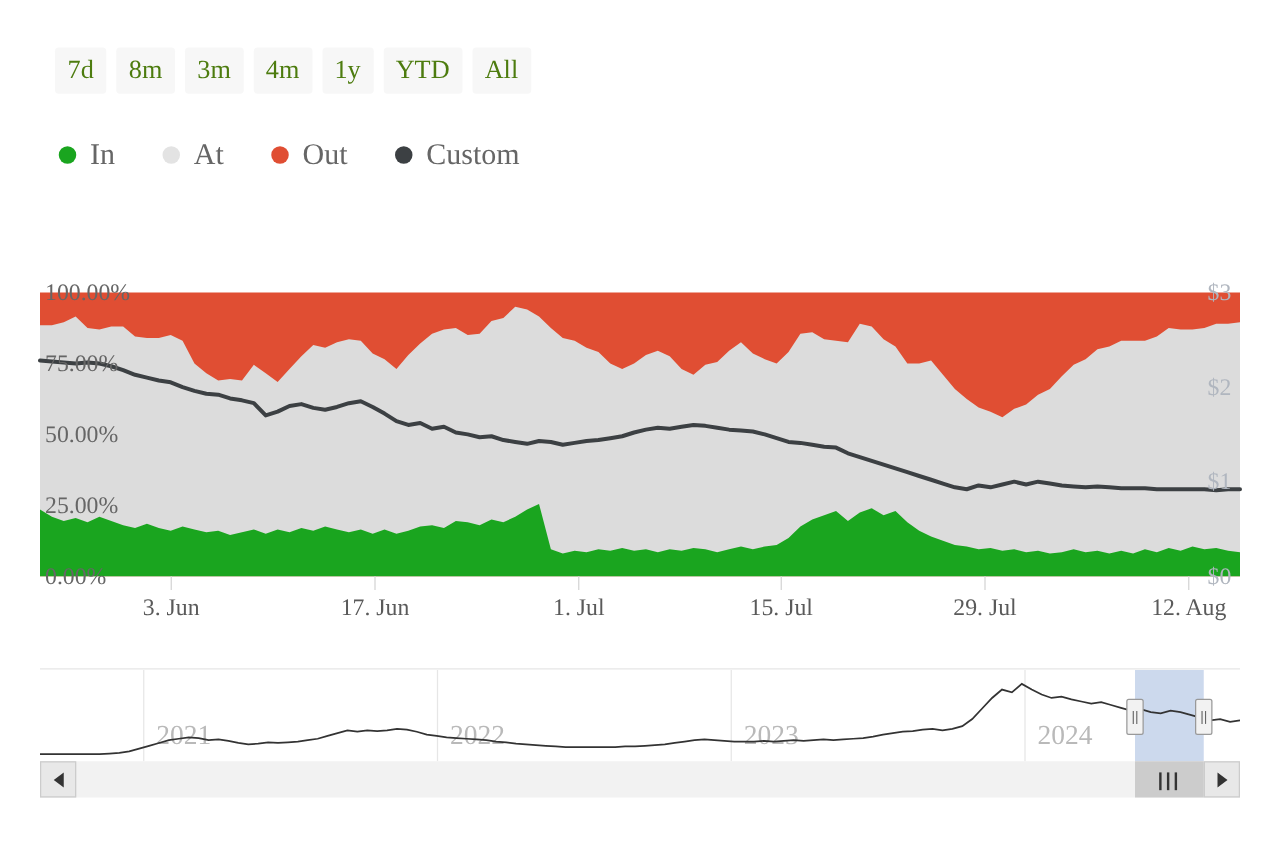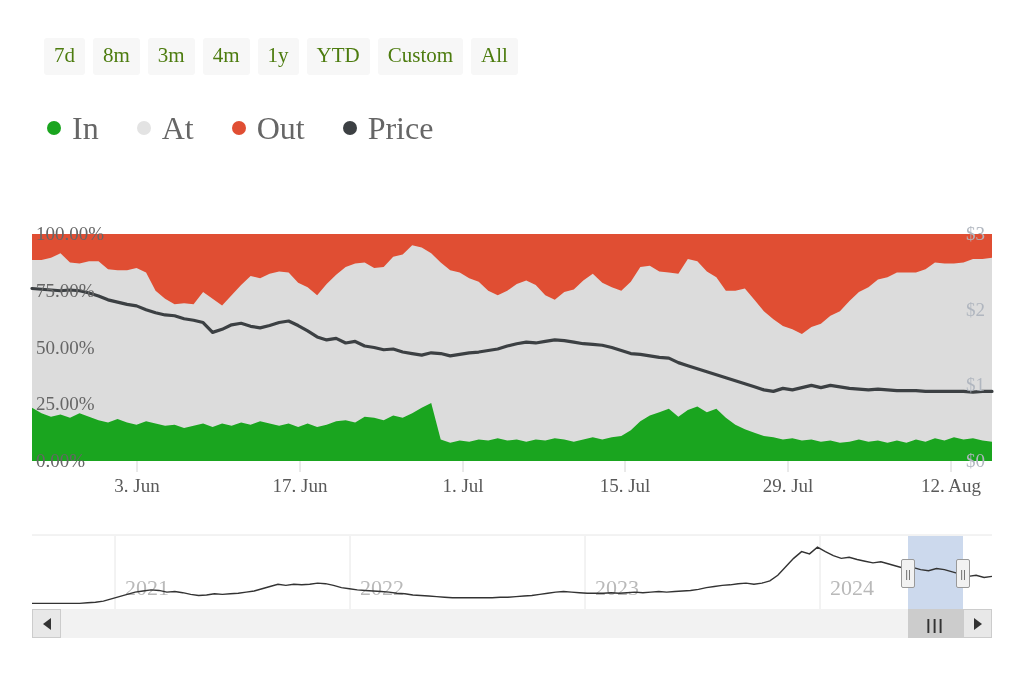--- a/index.html
+++ b/index.html
@@ -53,21 +53,21 @@
     cursor: pointer;
   }
   .legend-dot {
     width: 14px;
     height: 14px;
     border-radius: 50%;
     display: block;
   }
   .legend-label {
     font-family: "Liberation Serif", serif;
-    font-size: 32px;
+    font-size: 24px;
     color: #666666;
     line-height: 1;
   }
 
   
   #chart-area {
     position: absolute;
     left: 0;
     top: 0;
     width: 1024px;
@@ -169,40 +169,39 @@
 </head>
 <body>
 
 <div id="range-selector">
   <button class="range-btn">7d</button>
   <button class="range-btn">8m</button>
   <button class="range-btn">3m</button>
   <button class="range-btn">4m</button>
   <button class="range-btn">1y</button>
   <button class="range-btn">YTD</button>
-  <button class="range-btn">Custom</button>
   <button class="range-btn">All</button>
 </div>
 
 <div id="legend">
   <div class="legend-item">
     <span class="legend-dot" style="background:#1aa51f"></span>
     <span class="legend-label">In</span>
   </div>
   <div class="legend-item">
     <span class="legend-dot" style="background:#e3e3e3"></span>
     <span class="legend-label">At</span>
   </div>
   <div class="legend-item">
     <span class="legend-dot" style="background:#e04e33"></span>
     <span class="legend-label">Out</span>
   </div>
   <div class="legend-item">
     <span class="legend-dot" style="background:#3c4043"></span>
-    <span class="legend-label">Price</span>
+    <span class="legend-label">Custom</span>
   </div>
 </div>
 
 <svg id="chart-area" viewBox="0 0 1024 683">
 
   <g id="plot-areas">
       <path d="M32.00 234.00 L41.50 234.00 L51.01 234.00 L60.51 234.00 L70.02 234.00 L79.52 234.00 L89.03 234.00 L98.53 234.00 L108.04 234.00 L117.54 234.00 L127.05 234.00 L136.55 234.00 L146.06 234.00 L155.56 234.00 L165.07 234.00 L174.57 234.00 L184.08 234.00 L193.58 234.00 L203.09 234.00 L212.59 234.00 L222.10 234.00 L231.60 234.00 L241.11 234.00 L250.61 234.00 L260.12 234.00 L269.62 234.00 L279.13 234.00 L288.63 234.00 L298.14 234.00 L307.64 234.00 L317.15 234.00 L326.65 234.00 L336.16 234.00 L345.66 234.00 L355.17 234.00 L364.67 234.00 L374.18 234.00 L383.68 234.00 L393.19 234.00 L402.69 234.00 L412.20 234.00 L421.70 234.00 L431.21 234.00 L440.71 234.00 L450.22 234.00 L459.72 234.00 L469.23 234.00 L478.73 234.00 L488.24 234.00 L497.74 234.00 L507.25 234.00 L516.75 234.00 L526.26 234.00 L535.76 234.00 L545.27 234.00 L554.77 234.00 L564.28 234.00 L573.78 234.00 L583.29 234.00 L592.79 234.00 L602.30 234.00 L611.80 234.00 L621.31 234.00 L630.81 234.00 L640.32 234.00 L649.82 234.00 L659.33 234.00 L668.83 234.00 L678.34 234.00 L687.84 234.00 L697.35 234.00 L706.85 234.00 L716.36 234.00 L725.86 234.00 L735.37 234.00 L744.87 234.00 L754.38 234.00 L763.88 234.00 L773.39 234.00 L782.89 234.00 L792.40 234.00 L801.90 234.00 L811.41 234.00 L820.91 234.00 L830.42 234.00 L839.92 234.00 L849.43 234.00 L858.93 234.00 L868.44 234.00 L877.94 234.00 L887.45 234.00 L896.95 234.00 L906.46 234.00 L915.96 234.00 L925.47 234.00 L934.97 234.00 L944.48 234.00 L953.98 234.00 L963.49 234.00 L972.99 234.00 L982.50 234.00 L992.00 234.00 L992.00 461.00 L982.50 461.00 L972.99 461.00 L963.49 461.00 L953.98 461.00 L944.48 461.00 L934.97 461.00 L925.47 461.00 L915.96 461.00 L906.46 461.00 L896.95 461.00 L887.45 461.00 L877.94 461.00 L868.44 461.00 L858.93 461.00 L849.43 461.00 L839.92 461.00 L830.42 461.00 L820.91 461.00 L811.41 461.00 L801.90 461.00 L792.40 461.00 L782.89 461.00 L773.39 461.00 L763.88 461.00 L754.38 461.00 L744.87 461.00 L735.37 461.00 L725.86 461.00 L716.36 461.00 L706.85 461.00 L697.35 461.00 L687.84 461.00 L678.34 461.00 L668.83 461.00 L659.33 461.00 L649.82 461.00 L640.32 461.00 L630.81 461.00 L621.31 461.00 L611.80 461.00 L602.30 461.00 L592.79 461.00 L583.29 461.00 L573.78 461.00 L564.28 461.00 L554.77 461.00 L545.27 461.00 L535.76 461.00 L526.26 461.00 L516.75 461.00 L507.25 461.00 L497.74 461.00 L488.24 461.00 L478.73 461.00 L469.23 461.00 L459.72 461.00 L450.22 461.00 L440.71 461.00 L431.21 461.00 L421.70 461.00 L412.20 461.00 L402.69 461.00 L393.19 461.00 L383.68 461.00 L374.18 461.00 L364.67 461.00 L355.17 461.00 L345.66 461.00 L336.16 461.00 L326.65 461.00 L317.15 461.00 L307.64 461.00 L298.14 461.00 L288.63 461.00 L279.13 461.00 L269.62 461.00 L260.12 461.00 L250.61 461.00 L241.11 461.00 L231.60 461.00 L222.10 461.00 L212.59 461.00 L203.09 461.00 L193.58 461.00 L184.08 461.00 L174.57 461.00 L165.07 461.00 L155.56 461.00 L146.06 461.00 L136.55 461.00 L127.05 461.00 L117.54 461.00 L108.04 461.00 L98.53 461.00 L89.03 461.00 L79.52 461.00 L70.02 461.00 L60.51 461.00 L51.01 461.00 L41.50 461.00 L32.00 461.00 Z" fill="#e04e33"></path>
       <path d="M32.00 260.11 L41.50 260.11 L51.01 257.84 L60.51 253.29 L70.02 262.38 L79.52 263.51 L89.03 261.24 L98.53 261.24 L108.04 269.19 L117.54 270.32 L127.05 270.32 L136.55 268.05 L146.06 272.59 L155.56 290.75 L165.07 298.69 L174.57 304.37 L184.08 303.24 L193.58 304.37 L203.09 291.88 L212.59 298.69 L222.10 305.50 L231.60 295.29 L241.11 285.07 L250.61 276.00 L260.12 278.26 L269.62 273.73 L279.13 271.46 L288.63 272.59 L298.14 282.81 L307.64 287.35 L317.15 295.29 L326.65 283.94 L336.16 274.86 L345.66 266.91 L355.17 263.51 L364.67 262.38 L374.18 268.05 L383.68 266.91 L393.19 256.70 L402.69 254.43 L412.20 245.35 L421.70 247.62 L431.21 253.29 L440.71 262.38 L450.22 270.32 L459.72 272.59 L469.23 278.26 L478.73 281.67 L488.24 290.75 L497.74 295.29 L507.25 290.75 L516.75 283.94 L526.26 280.53 L535.76 285.07 L545.27 295.29 L554.77 299.83 L564.28 291.88 L573.78 289.62 L583.29 280.53 L592.79 273.73 L602.30 282.81 L611.80 287.35 L621.31 290.75 L630.81 281.67 L640.32 266.91 L649.82 265.78 L659.33 271.46 L668.83 272.59 L678.34 273.73 L687.84 258.97 L697.35 261.24 L706.85 271.46 L716.36 277.13 L725.86 290.75 L735.37 290.75 L744.87 288.48 L754.38 299.83 L763.88 311.18 L773.39 319.13 L782.89 325.94 L792.40 329.34 L801.90 333.88 L811.41 327.07 L820.91 323.66 L830.42 315.72 L839.92 311.18 L849.43 300.97 L858.93 291.88 L868.44 287.35 L877.94 279.40 L887.45 277.13 L896.95 272.59 L906.46 272.59 L915.96 272.59 L925.47 269.19 L934.97 262.38 L944.48 263.51 L953.98 263.51 L963.49 262.38 L972.99 258.97 L982.50 258.97 L992.00 257.84 L992.00 461.00 L982.50 461.00 L972.99 461.00 L963.49 461.00 L953.98 461.00 L944.48 461.00 L934.97 461.00 L925.47 461.00 L915.96 461.00 L906.46 461.00 L896.95 461.00 L887.45 461.00 L877.94 461.00 L868.44 461.00 L858.93 461.00 L849.43 461.00 L839.92 461.00 L830.42 461.00 L820.91 461.00 L811.41 461.00 L801.90 461.00 L792.40 461.00 L782.89 461.00 L773.39 461.00 L763.88 461.00 L754.38 461.00 L744.87 461.00 L735.37 461.00 L725.86 461.00 L716.36 461.00 L706.85 461.00 L697.35 461.00 L687.84 461.00 L678.34 461.00 L668.83 461.00 L659.33 461.00 L649.82 461.00 L640.32 461.00 L630.81 461.00 L621.31 461.00 L611.80 461.00 L602.30 461.00 L592.79 461.00 L583.29 461.00 L573.78 461.00 L564.28 461.00 L554.77 461.00 L545.27 461.00 L535.76 461.00 L526.26 461.00 L516.75 461.00 L507.25 461.00 L497.74 461.00 L488.24 461.00 L478.73 461.00 L469.23 461.00 L459.72 461.00 L450.22 461.00 L440.71 461.00 L431.21 461.00 L421.70 461.00 L412.20 461.00 L402.69 461.00 L393.19 461.00 L383.68 461.00 L374.18 461.00 L364.67 461.00 L355.17 461.00 L345.66 461.00 L336.16 461.00 L326.65 461.00 L317.15 461.00 L307.64 461.00 L298.14 461.00 L288.63 461.00 L279.13 461.00 L269.62 461.00 L260.12 461.00 L250.61 461.00 L241.11 461.00 L231.60 461.00 L222.10 461.00 L212.59 461.00 L203.09 461.00 L193.58 461.00 L184.08 461.00 L174.57 461.00 L165.07 461.00 L155.56 461.00 L146.06 461.00 L136.55 461.00 L127.05 461.00 L117.54 461.00 L108.04 461.00 L98.53 461.00 L89.03 461.00 L79.52 461.00 L70.02 461.00 L60.51 461.00 L51.01 461.00 L41.50 461.00 L32.00 461.00 Z" fill="#dcdcdc"></path>
       <path d="M32.00 407.65 L41.50 413.33 L51.01 416.74 L60.51 414.47 L70.02 417.87 L79.52 413.33 L89.03 416.74 L98.53 420.14 L108.04 422.41 L117.54 419.00 L127.05 422.41 L136.55 424.68 L146.06 421.27 L155.56 423.55 L165.07 425.81 L174.57 424.68 L184.08 428.08 L193.58 425.81 L203.09 423.55 L212.59 426.95 L222.10 423.55 L231.60 425.81 L241.11 422.41 L250.61 424.68 L260.12 421.27 L269.62 423.55 L279.13 425.81 L288.63 423.55 L298.14 426.95 L307.64 423.55 L317.15 426.95 L326.65 424.68 L336.16 421.27 L345.66 420.14 L355.17 422.41 L364.67 416.74 L374.18 417.87 L383.68 420.14 L393.19 415.60 L402.69 417.87 L412.20 413.33 L421.70 407.65 L431.21 403.12 L440.71 439.44 L450.22 442.84 L459.72 440.57 L469.23 441.70 L478.73 439.44 L488.24 440.57 L497.74 438.30 L507.25 440.57 L516.75 439.44 L526.26 441.70 L535.76 439.44 L545.27 440.57 L554.77 438.30 L564.28 439.44 L573.78 441.70 L583.29 439.44 L592.79 437.17 L602.30 439.44 L611.80 437.17 L621.31 436.03 L630.81 430.36 L640.32 421.27 L649.82 415.60 L659.33 412.19 L668.83 408.79 L678.34 416.74 L687.84 409.93 L697.35 406.52 L706.85 412.19 L716.36 408.79 L725.86 417.87 L735.37 424.68 L744.87 429.22 L754.38 432.63 L763.88 436.03 L773.39 437.17 L782.89 439.44 L792.40 438.30 L801.90 440.57 L811.41 439.44 L820.91 441.70 L830.42 440.57 L839.92 442.84 L849.43 441.70 L858.93 439.44 L868.44 441.70 L877.94 440.57 L887.45 442.84 L896.95 440.57 L906.46 442.84 L915.96 439.44 L925.47 441.70 L934.97 438.30 L944.48 440.57 L953.98 437.17 L963.49 439.44 L972.99 438.30 L982.50 440.57 L992.00 441.70 L992.00 461.00 L982.50 461.00 L972.99 461.00 L963.49 461.00 L953.98 461.00 L944.48 461.00 L934.97 461.00 L925.47 461.00 L915.96 461.00 L906.46 461.00 L896.95 461.00 L887.45 461.00 L877.94 461.00 L868.44 461.00 L858.93 461.00 L849.43 461.00 L839.92 461.00 L830.42 461.00 L820.91 461.00 L811.41 461.00 L801.90 461.00 L792.40 461.00 L782.89 461.00 L773.39 461.00 L763.88 461.00 L754.38 461.00 L744.87 461.00 L735.37 461.00 L725.86 461.00 L716.36 461.00 L706.85 461.00 L697.35 461.00 L687.84 461.00 L678.34 461.00 L668.83 461.00 L659.33 461.00 L649.82 461.00 L640.32 461.00 L630.81 461.00 L621.31 461.00 L611.80 461.00 L602.30 461.00 L592.79 461.00 L583.29 461.00 L573.78 461.00 L564.28 461.00 L554.77 461.00 L545.27 461.00 L535.76 461.00 L526.26 461.00 L516.75 461.00 L507.25 461.00 L497.74 461.00 L488.24 461.00 L478.73 461.00 L469.23 461.00 L459.72 461.00 L450.22 461.00 L440.71 461.00 L431.21 461.00 L421.70 461.00 L412.20 461.00 L402.69 461.00 L393.19 461.00 L383.68 461.00 L374.18 461.00 L364.67 461.00 L355.17 461.00 L345.66 461.00 L336.16 461.00 L326.65 461.00 L317.15 461.00 L307.64 461.00 L298.14 461.00 L288.63 461.00 L279.13 461.00 L269.62 461.00 L260.12 461.00 L250.61 461.00 L241.11 461.00 L231.60 461.00 L222.10 461.00 L212.59 461.00 L203.09 461.00 L193.58 461.00 L184.08 461.00 L174.57 461.00 L165.07 461.00 L155.56 461.00 L146.06 461.00 L136.55 461.00 L127.05 461.00 L117.54 461.00 L108.04 461.00 L98.53 461.00 L89.03 461.00 L79.52 461.00 L70.02 461.00 L60.51 461.00 L51.01 461.00 L41.50 461.00 L32.00 461.00 Z" fill="#1aa51f"></path>
     </g>

